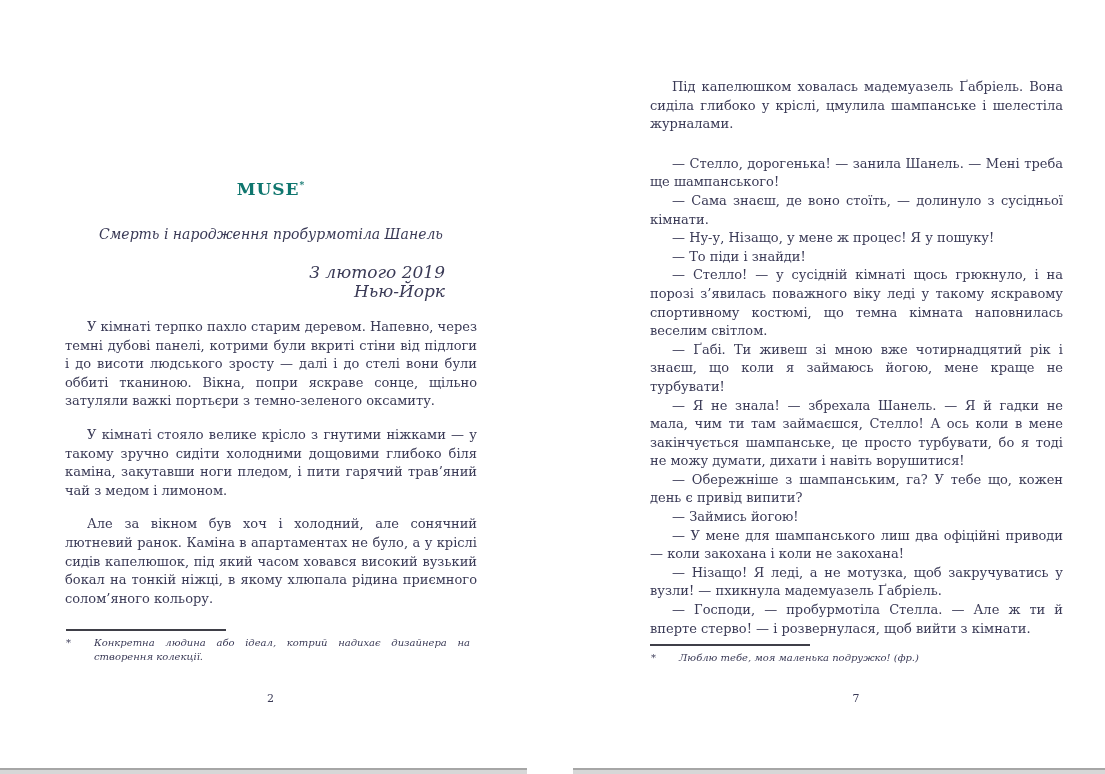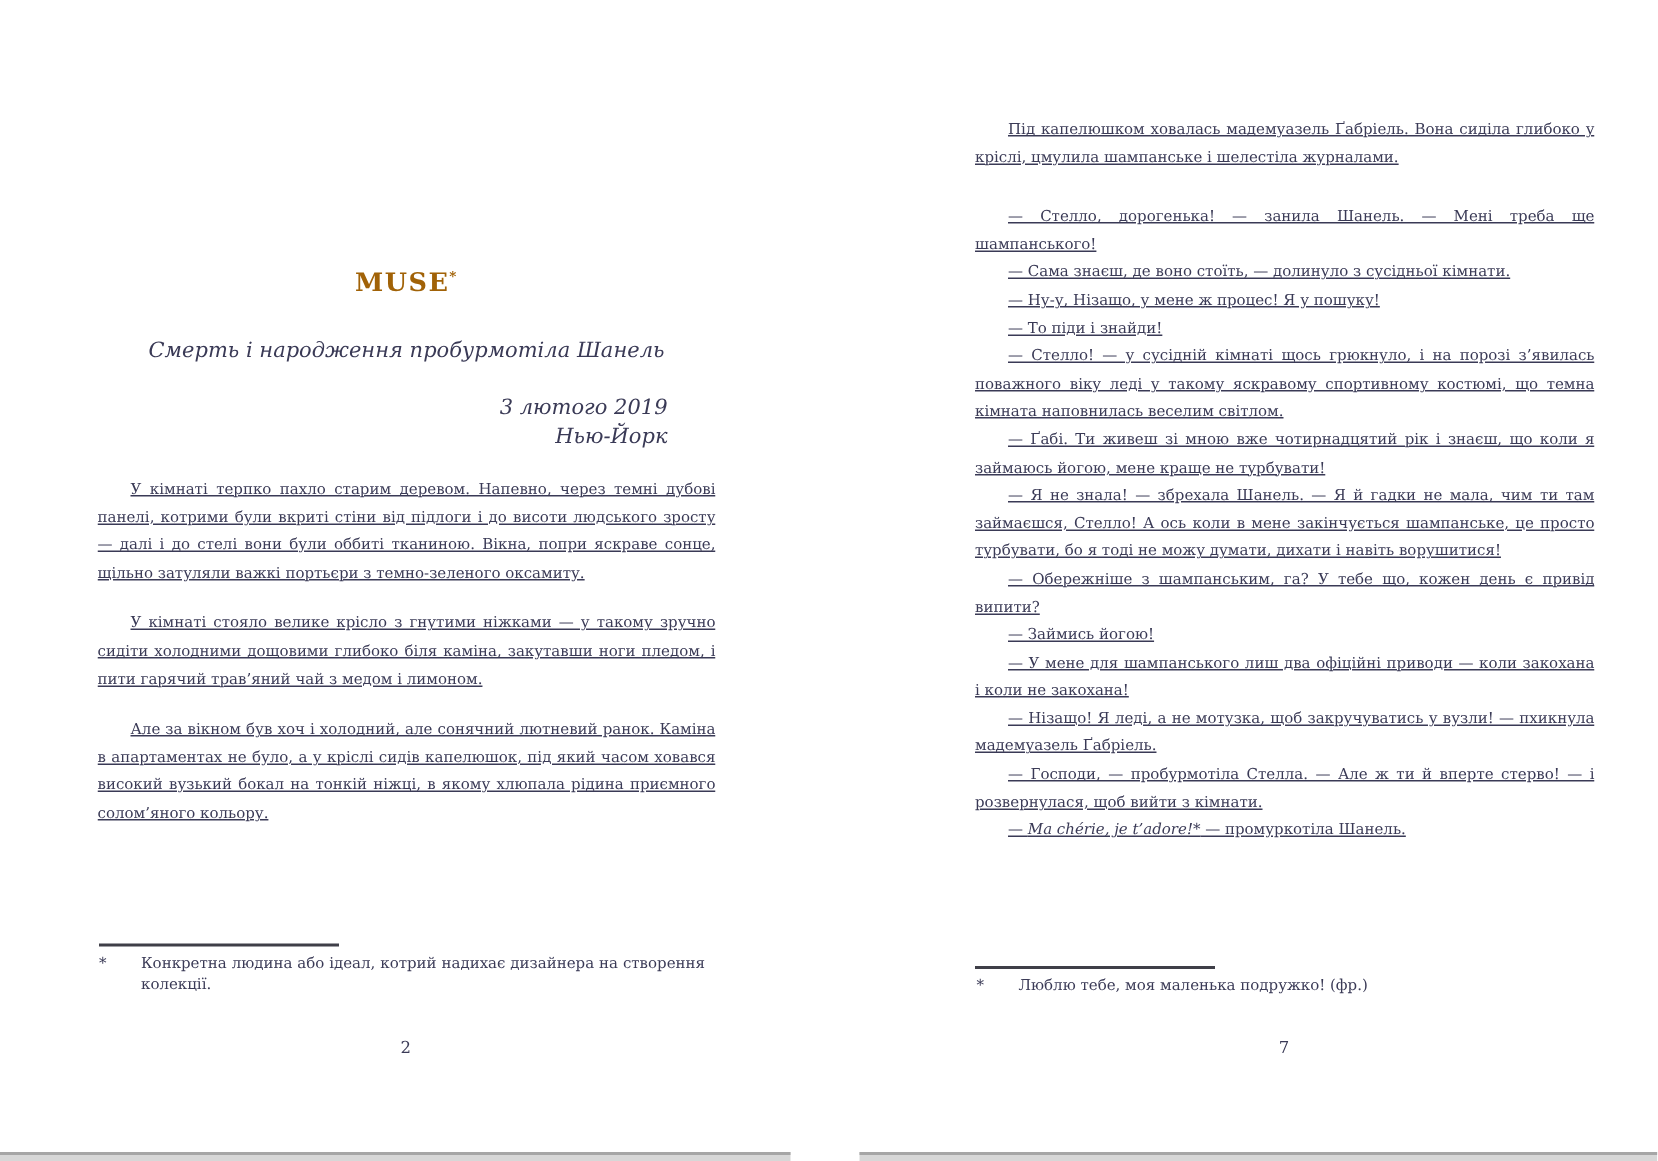--- a/index.html
+++ b/index.html
@@ -11,61 +11,61 @@
     font-family:"DejaVu Serif","Liberation Serif",serif;
     color:#3a3a56;
   }
   .page{position:absolute;top:0;height:774px;}
   #page-left{left:65px;width:412px;}
   #page-right{left:650px;width:413px;}
 
   .chapter-title{
     position:absolute;top:179px;left:0;width:100%;
     text-align:center;font-weight:bold;font-size:17px;letter-spacing:1px;
-    color:#a16207;
+    color:#0f766e;
   }
   .chapter-title sup{font-size:9px;vertical-align:super;}
   .chapter-subtitle{
     position:absolute;top:226px;left:0;width:100%;
     text-align:center;font-style:italic;font-size:14px;
   }
   .dateline{
     position:absolute;top:263px;left:0;width:100%;
     text-align:right;padding-right:32px;box-sizing:border-box;
-    font-style:italic;font-size:14px;line-height:19px;
+    font-style:italic;font-size:17px;line-height:19px;
   }
   .body-block{
     position:absolute;left:0;width:100%;
     overflow:hidden;
   }
   #left-body{top:318px;height:305px;}
   #right-body{top:78px;height:562px;}
   .body-block p{
     margin:0 0 15px 0;
-    font-size:10px;line-height:18.6px;
-    text-align:justify;text-indent:22px;text-decoration:underline;
+    font-size:13px;line-height:18.6px;
+    text-align:justify;text-indent:22px;
   }
   .body-block p.dlg{margin:0;}
   #right-body p.intro{margin:0 0 21px 0;}
 
   .footnote-rule{
     position:absolute;height:0;width:160px;
     border-top:2px solid #3f3f48;
   }
   #left-rule{top:629px;left:1px;}
   #right-rule{top:644px;left:0;}
   .footnote{
     position:absolute;left:1px;width:100%;
     display:flex;align-items:flex-start;
     font-size:10px;line-height:14px;
   }
   #left-footnote{top:636px;}
   #right-footnote{top:651px;}
   .footnote .fn-marker{flex:0 0 28px;font-size:10px;}
-  .footnote .fn-text{flex:1 1 auto;text-align:justify;padding-right:8px;}
+  .footnote .fn-text{flex:1 1 auto;text-align:justify;padding-right:8px;font-style:italic;}
 
   .page-number{
     position:absolute;top:692px;left:0;width:100%;
     text-align:center;font-size:11px;letter-spacing:1px;
   }
 
   .page-edge{
     position:absolute;top:768px;height:6px;
     background:#d7d7d7;border-top:2px solid #a6a6a6;box-sizing:border-box;
   }

